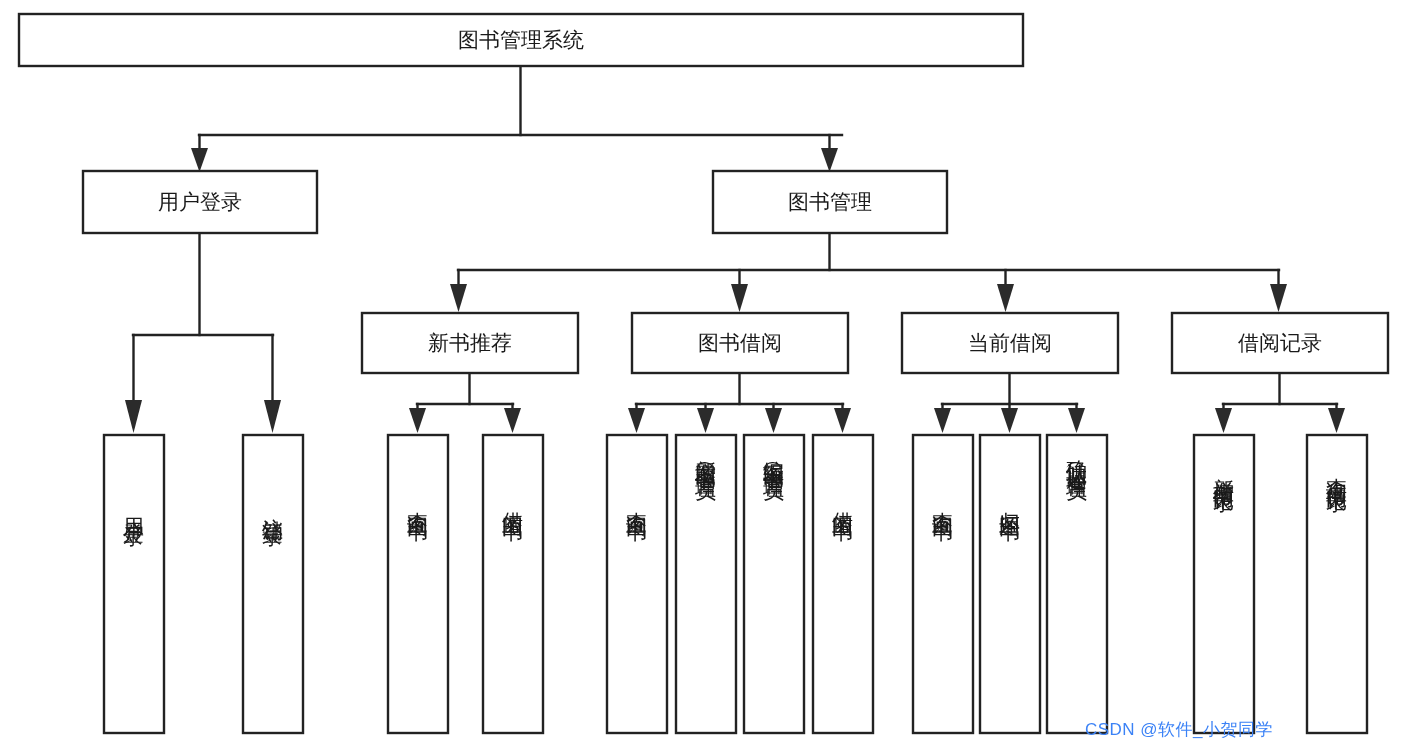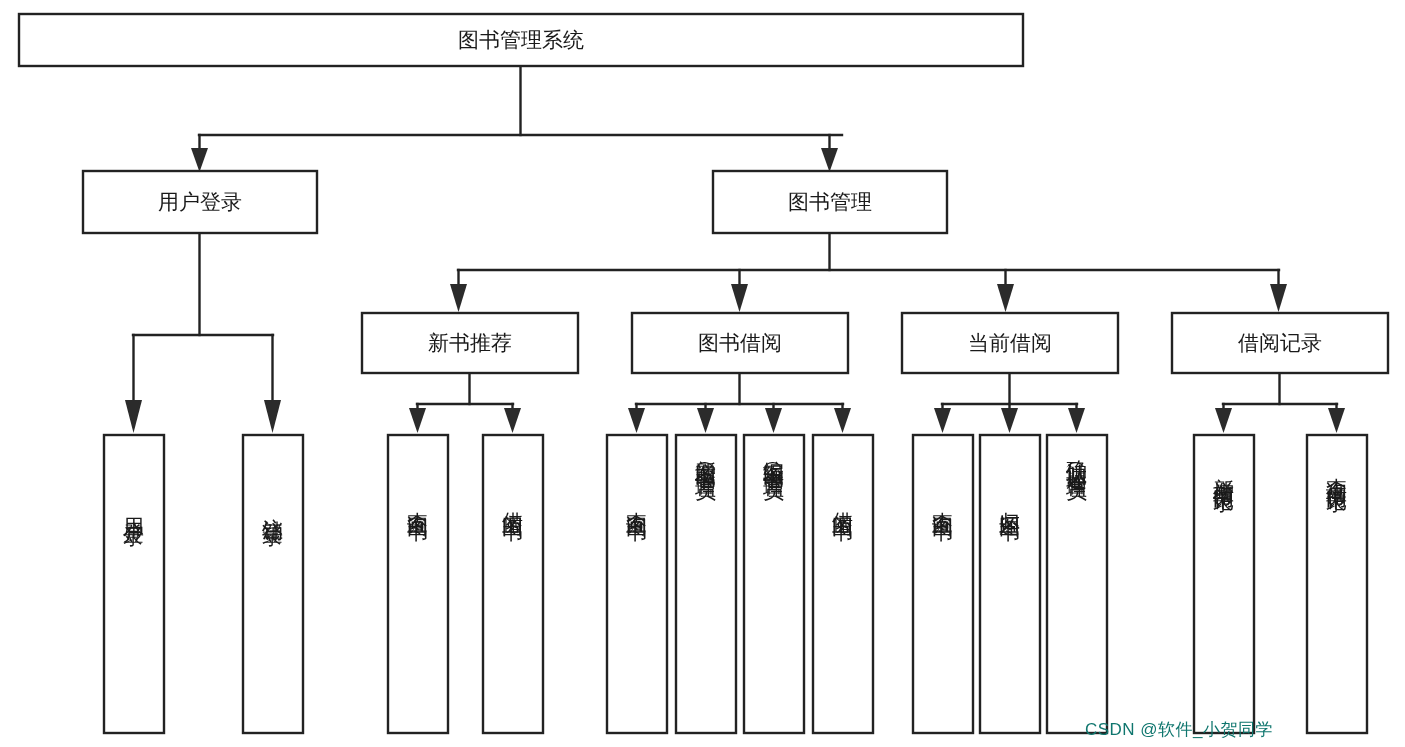--- a/index.html
+++ b/index.html
@@ -71,21 +71,21 @@
     letter-spacing: 3px;
     color: #1a1a1a;
     white-space: nowrap;
   }
   .watermark {
     position: absolute;
     right: 8px;
     bottom: 6px;
     font-family: "Liberation Sans", "DejaVu Sans", sans-serif;
     font-size: 17px;
-    color: #0f766e;
+    color: #3b82f6;
     letter-spacing: 0.5px;
     white-space: nowrap;
   }
 </style>
 </head>
 <body>
 
 <div id="diagram-root">
 
   <svg class="diagram-canvas" viewBox="0 0 1405 747">

